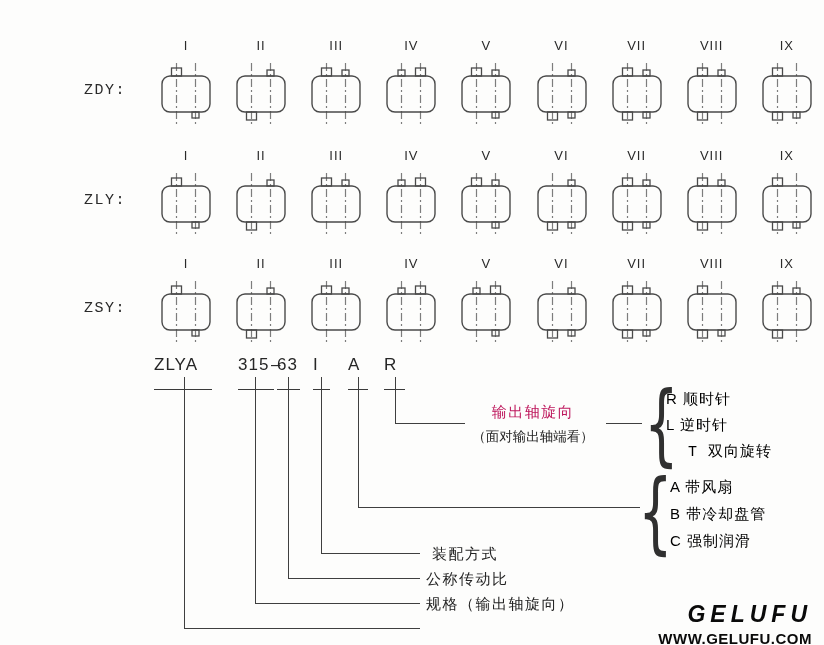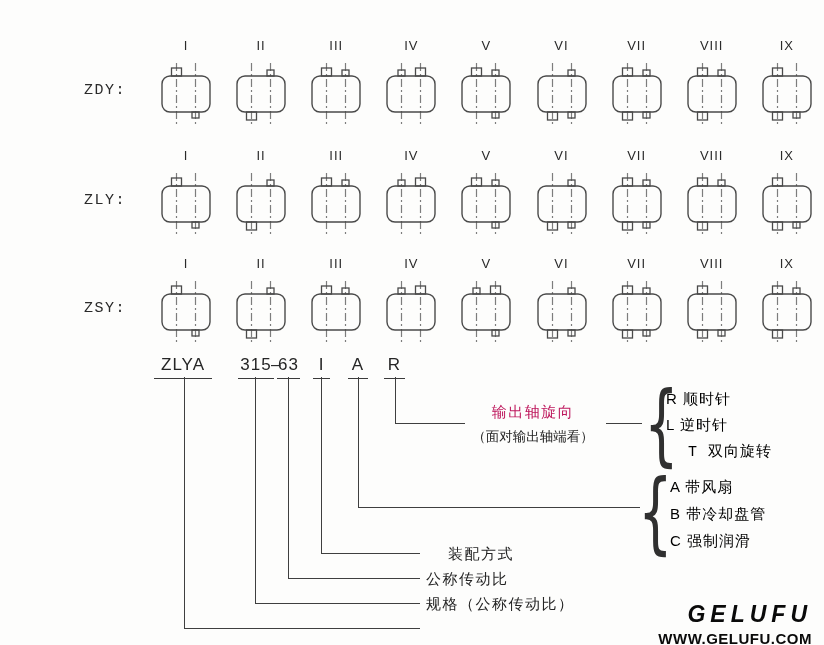--- a/index.html
+++ b/index.html
@@ -23,22 +23,22 @@
     font-size:13px;height:20px;line-height:20px;letter-spacing:1px;
     color:#2a2a2a;margin-bottom:6px;
   }
   .form-col svg{display:block;margin:0 auto;}
   .gbox{fill:none;stroke:#4a4a4a;stroke-width:1.4;}
   .shaft{stroke:#7d7d7d;stroke-width:1.2;stroke-dasharray:8 3 2 3;}
   .sq{fill:none;stroke:#4a4a4a;stroke-width:1.3;}
   
   .model-part{
     position:absolute;top:355px;font-size:17px;letter-spacing:1px;
-    text-align:center;color:#262626;
-    border-bottom:1.5px solid #3a3a3a;padding-bottom:3px;
+    color:#262626;
+    border-bottom:1.5px solid #3a3a3a;padding-bottom:14px;
   }
   .model-dash{
     position:absolute;top:355px;font-size:17px;text-align:center;color:#262626;
   }
   
   .vline{position:absolute;width:0;border-left:1.2px solid #3f3f3f;}
   .hline{position:absolute;height:0;border-top:1.2px solid #3f3f3f;}
   
   .cn-label{
     position:absolute;font-size:15px;letter-spacing:1.5px;
@@ -398,22 +398,22 @@
   <div class="brace" style="left:638px;top:472px;">{</div>
 
   <div class="opt" style="left:666px;top:390px;">R 顺时针</div>
   <div class="opt" style="left:666px;top:416px;">L 逆时针</div>
   <div class="opt" style="left:688px;top:442px;font-family:Liberation Mono, monospace;">T 双向旋转</div>
 
   <div class="opt" style="left:670px;top:478px;">A 带风扇</div>
   <div class="opt" style="left:670px;top:505px;">B 带冷却盘管</div>
   <div class="opt" style="left:670px;top:532px;">C 强制润滑</div>
 
-  <div class="cn-label" style="left:448px;top:545px;">装配方式</div>
+  <div class="cn-label" style="left:432px;top:545px;">装配方式</div>
   <div class="cn-label" style="left:426px;top:570px;">公称传动比</div>
-  <div class="cn-label" style="left:426px;top:595px;">规格（公称传动比）</div>
+  <div class="cn-label" style="left:426px;top:595px;">规格（输出轴旋向）</div>
 
   <div class="logo">
     <div class="logo-brand">GELUFU</div>
     <div class="logo-site">WWW.GELUFU.COM</div>
   </div>
 
 </div>
 
 </body></html>

